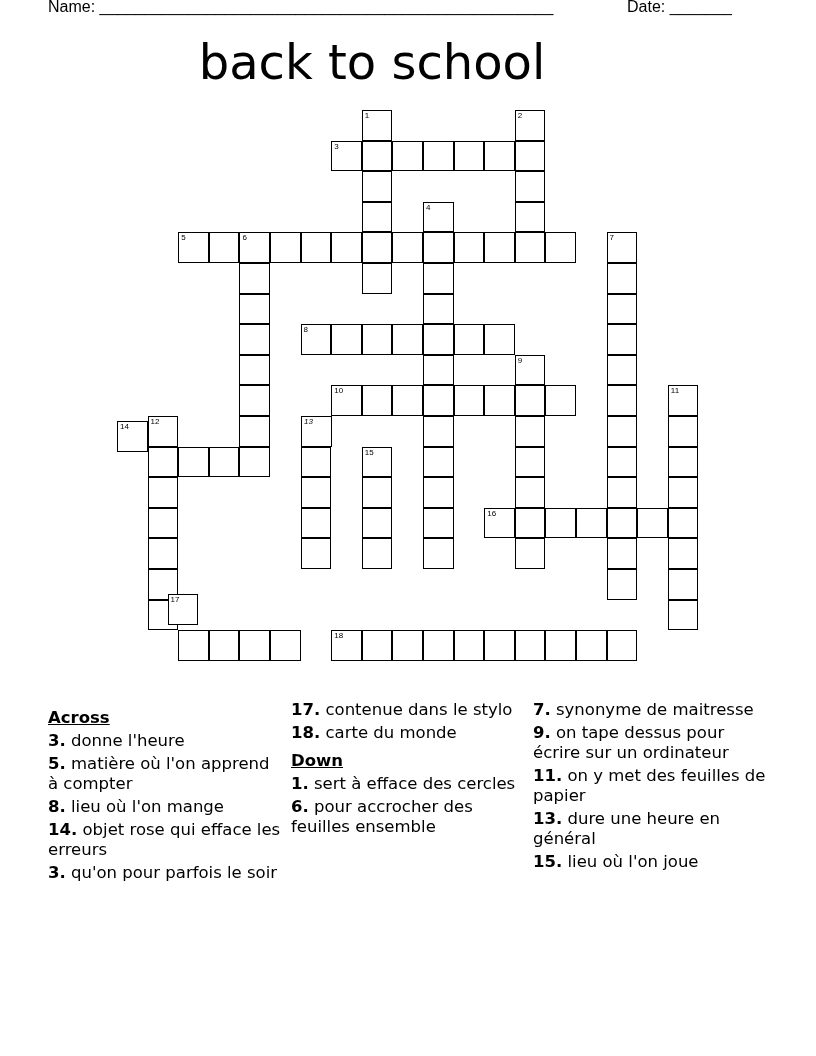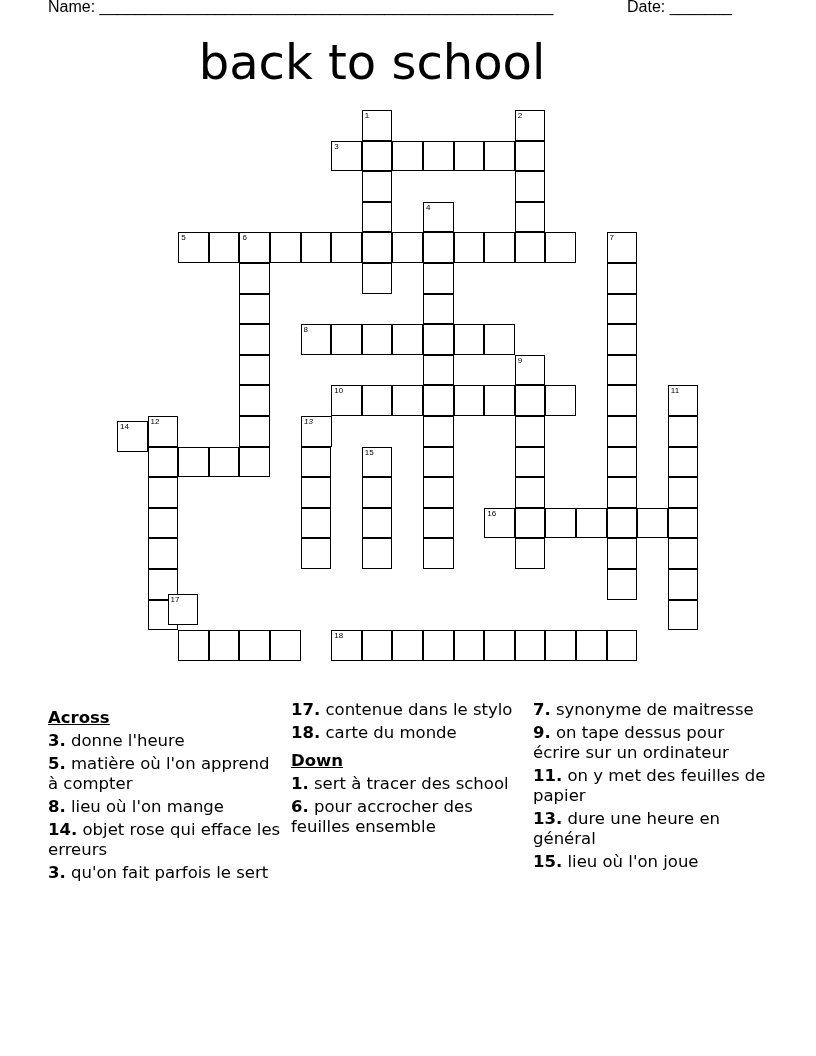--- a/index.html
+++ b/index.html
@@ -190,28 +190,28 @@
     <div class="cell" style="left: 576px; top: 630.2px;"></div>
     <div class="cell" style="left: 606.6px; top: 630.2px;"></div>
   </div>
 
 <div id="col1" class="col">
   <div class="sec">Across</div>
   <div class="clue"><b>3.</b><span> donne l'heure</span></div>
   <div class="clue"><b>5.</b><span> matière où l'on apprend à compter</span></div>
   <div class="clue"><b>8.</b><span> lieu où l'on mange</span></div>
   <div class="clue"><b>14.</b><span> objet rose qui efface les erreurs</span></div>
-  <div class="clue"><b>3.</b><span> qu'on fait parfois le sert</span></div>
+  <div class="clue"><b>3.</b><span> qu'on pour parfois le soir</span></div>
 </div>
 
 <div id="col2" class="col">
   <div class="clue"><b>17.</b><span> contenue dans le stylo</span></div>
   <div class="clue"><b>18.</b><span> carte du monde</span></div>
   <div class="sec">Down</div>
-  <div class="clue"><b>1.</b><span> sert à tracer des school</span></div>
+  <div class="clue"><b>1.</b><span> sert à efface des cercles</span></div>
   <div class="clue"><b>6.</b><span> pour accrocher des feuilles ensemble</span></div>
 </div>
 
 <div id="col3" class="col">
   <div class="clue"><b>7.</b><span> synonyme de maitresse</span></div>
   <div class="clue"><b>9.</b><span> on tape dessus pour écrire sur un ordinateur</span></div>
   <div class="clue"><b>11.</b><span> on y met des feuilles de papier</span></div>
   <div class="clue"><b>13.</b><span> dure une heure en général</span></div>
   <div class="clue"><b>15.</b><span> lieu où l'on joue</span></div>
 </div>

